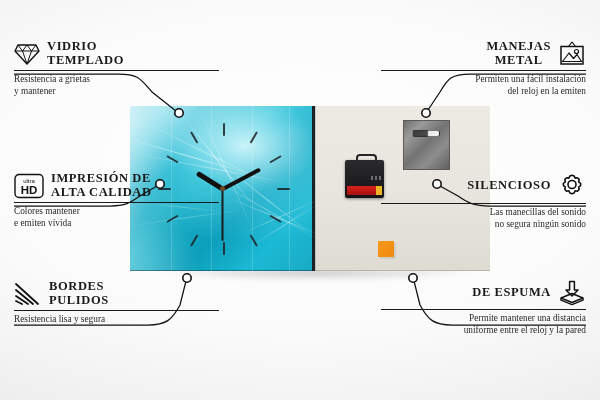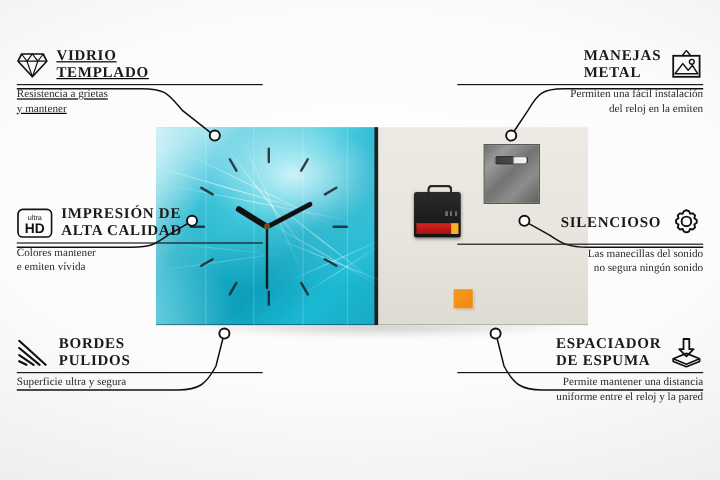--- a/index.html
+++ b/index.html
@@ -90,21 +90,21 @@
   #hand-cap{position:absolute;left:50%;top:50%;width:5px;height:5px;margin:-2.5px 0 0 -2.5px;
             border-radius:50%;background:#6b4a22;}
   
   .callout{position:absolute;width:205px;}
   .co-head{display:flex;align-items:center;gap:7px;}
   .co-right .co-head{justify-content:flex-end;}
   .co-title{
     font-size:12.5px;letter-spacing:.6px;color:#1a1a1a;line-height:13.5px;
     font-variant:small-caps;text-transform:uppercase;font-weight:700;
   }
-  .co-right .co-title{text-align:left;}
+  .co-right .co-title{text-align:center;}
   .co-rule{height:1px;background:#1a1a1a;margin:3px 0 3px 0;}
   .co-desc{font-size:9.3px;line-height:11.5px;color:#2a2a2a;}
   .co-right .co-desc{text-align:right;}
   .ic{flex:0 0 auto;display:block;}
   
   #leaders{position:absolute;inset:0;width:600px;height:400px;pointer-events:none;}
   .marker{fill:#ffffff;stroke:#111;stroke-width:1.6;}
   .lead{fill:none;stroke:#111;stroke-width:1.25;}
 </style>
 </head>
@@ -181,21 +181,21 @@
     <path class="lead" d="M586,74 H470 C452,74 448,78 440,92 L428,110"></path>
     <circle class="marker" cx="426" cy="113" r="4.2"></circle>
 
     <path class="lead" d="M586,206 H490 C474,206 468,203 458,196 L440,186"></path>
     <circle class="marker" cx="437" cy="184" r="4.2"></circle>
 
     <path class="lead" d="M586,325 H452 C434,325 428,320 420,305 L414,281"></path>
     <circle class="marker" cx="413" cy="278" r="4.2"></circle>
   </svg>
 
-  <div class="callout co-left" style="left:14px;top:40px;text-decoration:underline;">
+  <div class="callout co-left" style="left:14px;top:40px;">
     <div class="co-head">
       <svg class="ic" width="26" height="24" viewBox="0 0 26 24">
         <path d="M4 3 H22 L25 9 L13 22 L1 9 Z" fill="none" stroke="#111" stroke-width="1.4" stroke-linejoin="round"></path>
         <path d="M1 9 H25 M4 3 L8.5 9 L13 22 M22 3 L17.5 9 L13 22 M8.5 9 L13 3 L17.5 9" fill="none" stroke="#111" stroke-width="1"></path>
       </svg>
       <div>
         <div class="co-title">VIDRIO</div>
         <div class="co-title">TEMPLADO</div>
       </div>
     </div>
@@ -225,21 +225,21 @@
     <div class="co-head">
       <svg class="ic" width="28" height="24" viewBox="0 0 28 24">
         <path d="M2 2 L24 22 M2 8 L19 22 M2 14 L14 22 M2 19 L8 22" fill="none" stroke="#111" stroke-width="1.8" stroke-linecap="round"></path>
       </svg>
       <div>
         <div class="co-title">BORDES</div>
         <div class="co-title">PULIDOS</div>
       </div>
     </div>
     <div class="co-rule"></div>
-    <div class="co-desc">Superficie ultra y segura</div>
+    <div class="co-desc">Resistencia lisa y segura</div>
     <div class="co-desc"></div>
   </div>
 
   <div class="callout co-right" style="left:381px;top:40px;">
     <div class="co-head">
       <div>
         <div class="co-title">MANEJAS</div>
         <div class="co-title">METAL</div>
       </div>
       <svg class="ic" width="28" height="26" viewBox="0 0 28 26">
@@ -268,21 +268,20 @@
       </svg>
     </div>
     <div class="co-rule"></div>
     <div class="co-desc">Las manecillas del sonido</div>
     <div class="co-desc">no segura ningún sonido</div>
   </div>
 
   <div class="callout co-right" style="left:381px;top:280px;">
     <div class="co-head">
       <div>
-        <div class="co-title">ESPACIADOR</div>
         <div class="co-title">DE ESPUMA</div>
       </div>
       <svg class="ic" width="28" height="26" viewBox="0 0 28 26">
         <path d="M11.6 1.5 H16.4 V10 H20 L14 16 L8 10 H11.6 Z" fill="none" stroke="#111" stroke-width="1.5" stroke-linejoin="round"></path>
         <path d="M14 13.5 L25 18 L14 22.5 L3 18 Z" fill="none" stroke="#111" stroke-width="1.4" stroke-linejoin="round"></path>
         <path d="M3 18 V20.2 L14 24.6 L25 20.2 V18" fill="none" stroke="#111" stroke-width="1.4" stroke-linejoin="round"></path>
       </svg>
     </div>
     <div class="co-rule"></div>
     <div class="co-desc">Permite mantener una distancia</div>

